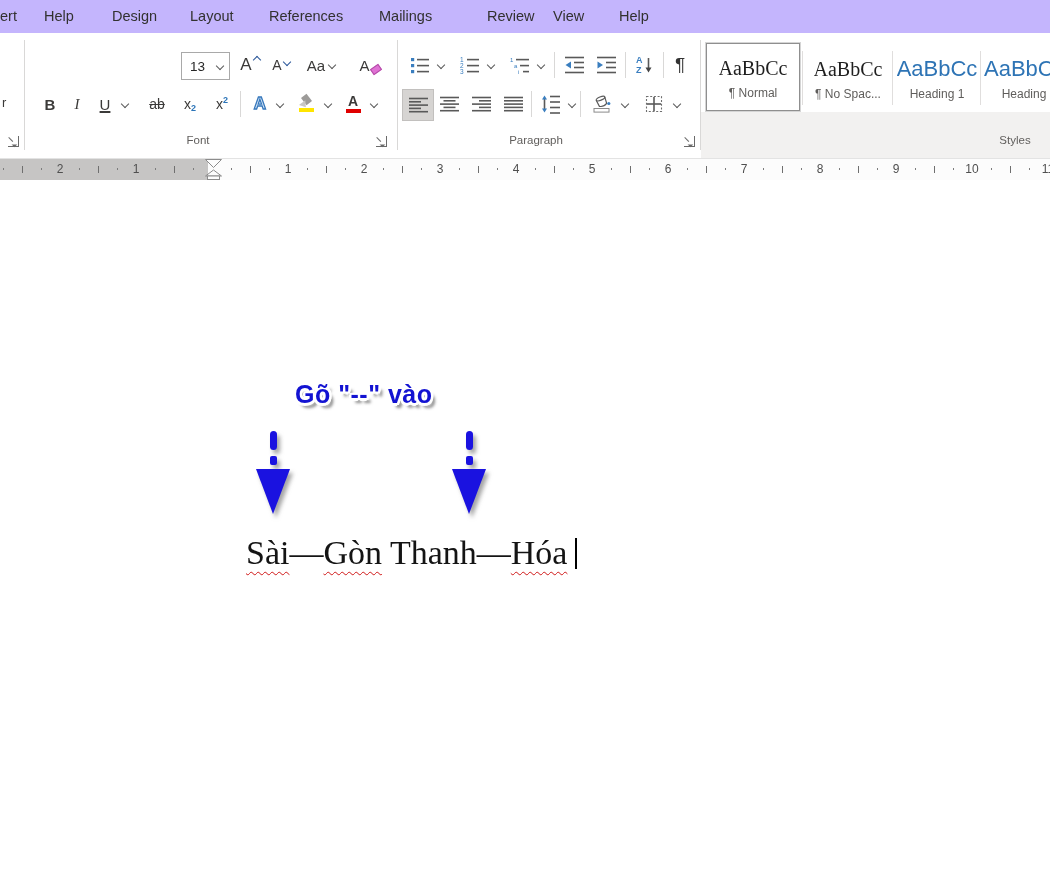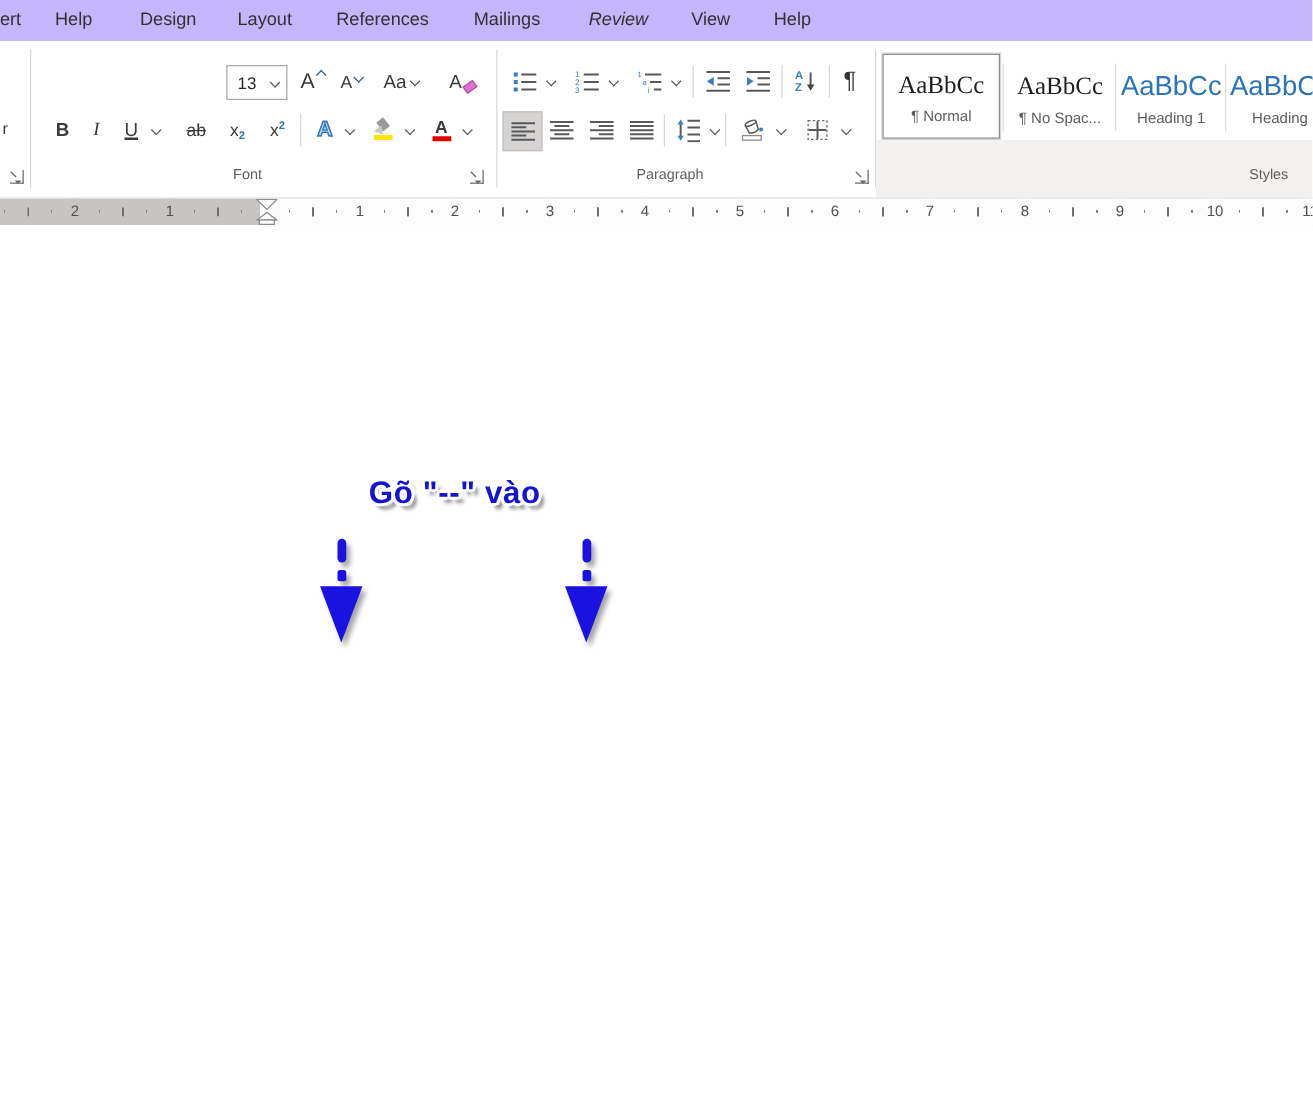--- a/index.html
+++ b/index.html
@@ -5,21 +5,21 @@
   html,body{margin:0;padding:0;}
   body{
     width:1050px;height:895px;position:relative;overflow:hidden;
     background:#ffffff;font-family:"Liberation Sans",sans-serif;
     -webkit-font-smoothing:antialiased;
   }
   
   .tabbar{position:absolute;top:0;left:0;width:1050px;height:33px;background:#c4b5fd;}
   .tab{position:absolute;top:0;height:33px;line-height:33px;font-size:14.5px;color:#323130;cursor:default;}
   .t0{left:0;}   .t1{left:44px;} .t2{left:112px;} .t3{left:190px;} .t4{left:269px;}
-  .t5{left:379px;} .t6{left:471px;font-style:italic;} .t7{left:553px;} .t8{left:619px;}
+  .t5{left:379px;} .t6{left:487px;} .t7{left:553px;} .t8{left:619px;}
 
   
   .ribbon{position:absolute;top:33px;left:0;width:1050px;height:125px;background:#fff;border-bottom:1px solid #e1dfdd;}
   .vsep{position:absolute;top:7px;height:110px;width:1px;background:#d9d8d7;}
   .rbtn{position:absolute;display:flex;align-items:center;justify-content:center;color:#3b3a39;}
   .grplabel{position:absolute;top:101px;height:16px;font-size:11.5px;color:#605e5c;text-align:center;}
   .chev{display:inline-block;width:5px;height:5px;border-right:1.3px solid #5a5a5a;border-bottom:1.3px solid #5a5a5a;transform:rotate(45deg);}
   .chevbox{position:absolute;width:12px;height:14px;display:flex;align-items:center;justify-content:center;}
   .launcher{position:absolute;width:10px;height:10px;border-right:1px solid #6a6a6a;border-bottom:1px solid #6a6a6a;}
   .launcher::before{content:"";position:absolute;left:1px;top:1px;width:6px;height:1.3px;background:#6a6a6a;transform:rotate(45deg);transform-origin:left top;}
@@ -395,13 +395,16 @@
     <div class="dash1"></div>
       <div class="dash2"></div>
       <div class="head"></div>
   </div>
   <div class="arrow a2">
     <div class="dash1"></div>
       <div class="dash2"></div>
       <div class="head"></div>
   </div>
 
+  <div class="docline">
+    <span class="sq">Sài</span><span>—</span><span class="sq">Gòn</span><span> Thanh</span><span>—</span><span class="sq">Hóa</span><span class="cursor"></span>
+  </div>
 </div>
 
 </body></html>

